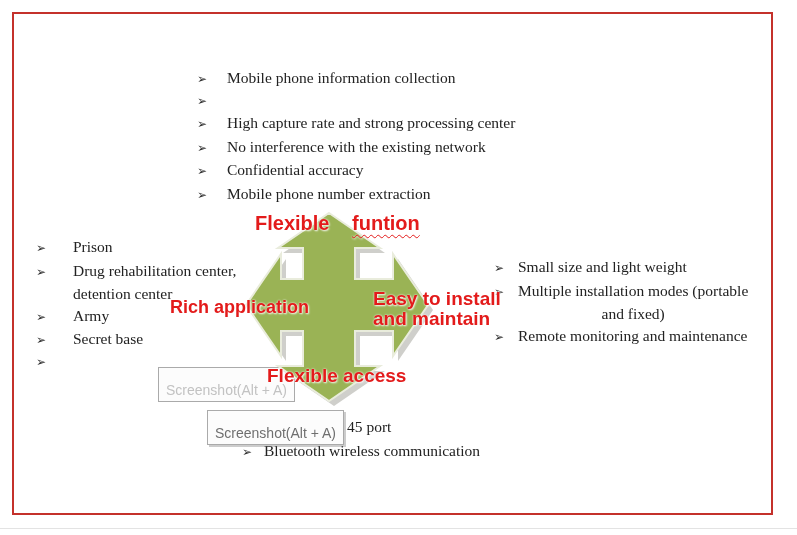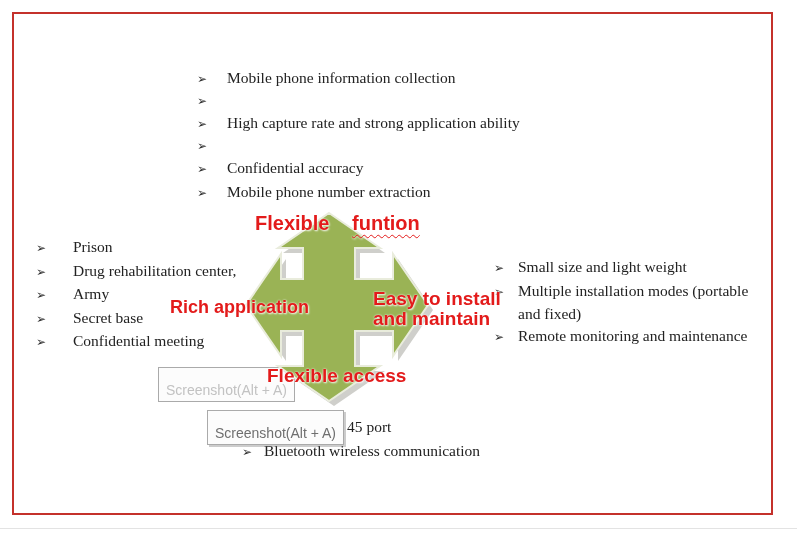--- a/index.html
+++ b/index.html
@@ -10,21 +10,21 @@
   .bottom-artifact{position:absolute;left:0;top:528px;width:797px;height:1px;background:#e3e3e3;}
 
   
   .list{position:absolute;font-size:15.5px;line-height:21.6px;color:var(--body-text);}
   .li{display:flex;align-items:baseline;white-space:nowrap;}
   .blt{font-family:"DejaVu Sans", sans-serif;font-size:12px;color:#2e2e2e;flex:0 0 auto;}
   .top-list{left:197px;top:67px;}   .top-list .blt{width:30px;}
   .left-list{left:36px;top:236px;}  .left-list .blt{width:37px;}
   .left-list .cont{padding-left:37px;}
   .right-list{left:494px;top:256px;} .right-list .blt{width:24px;}
-  .right-list .cont{padding-left:24px;}
+  .right-list .cont{padding-left:24px;justify-content:center;}
 
   
   .arrow-svg{position:absolute;left:246px;top:213px;width:184px;height:190px;overflow:visible;z-index:2;}
   .arrow-shadow{fill:#8d8d82;opacity:.42;}
   .arrow-main{fill:var(--arrow-green);stroke:var(--arrow-outline);stroke-width:2px;}
 
   
   .lbl{position:absolute;font-family:"Liberation Sans", sans-serif;font-weight:bold;
        color:var(--red-label);z-index:3;white-space:nowrap;
        text-shadow:0 0 2px #ffffff,1px 1px 2px rgba(255,255,255,.85);}
@@ -62,55 +62,58 @@
   <div class="list top-list">
     <div class="li">
         <span class="blt">➢</span>
         <span>Mobile phone information collection</span>
       </div>
     <div class="li">
         <span class="blt">➢</span>
       </div>
     <div class="li">
         <span class="blt">➢</span>
-        <span>High capture rate and strong application ability</span>
+        <span>High capture rate and strong processing center</span>
       </div>
     <div class="li">
         <span class="blt">➢</span>
+        <span>No interference with the existing network</span>
       </div>
     <div class="li">
         <span class="blt">➢</span>
         <span>Confidential accuracy</span>
       </div>
     <div class="li">
         <span class="blt">➢</span>
         <span>Mobile phone number extraction</span>
       </div>
   </div>
 
   <div class="list left-list">
     <div class="li">
         <span class="blt">➢</span>
         <span>Prison</span>
       </div>
     <div class="li">
         <span class="blt">➢</span>
         <span>Drug rehabilitation center,</span>
       </div>
+    <div class="li cont">
+        <span>detention center</span>
+      </div>
     <div class="li">
         <span class="blt">➢</span>
         <span>Army</span>
       </div>
     <div class="li">
         <span class="blt">➢</span>
         <span>Secret base</span>
       </div>
     <div class="li">
         <span class="blt">➢</span>
-        <span>Confidential meeting</span>
       </div>
   </div>
 
   <div class="list right-list">
     <div class="li">
         <span class="blt">➢</span>
         <span>Small size and light weight</span>
       </div>
     <div class="li">
         <span class="blt">➢</span>

